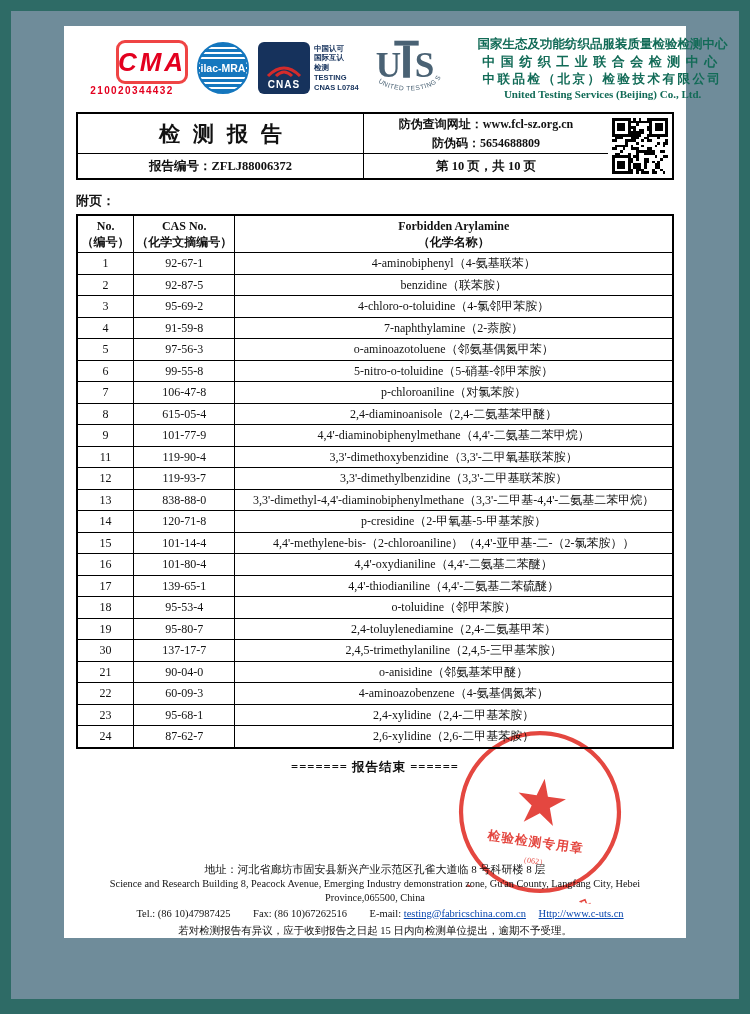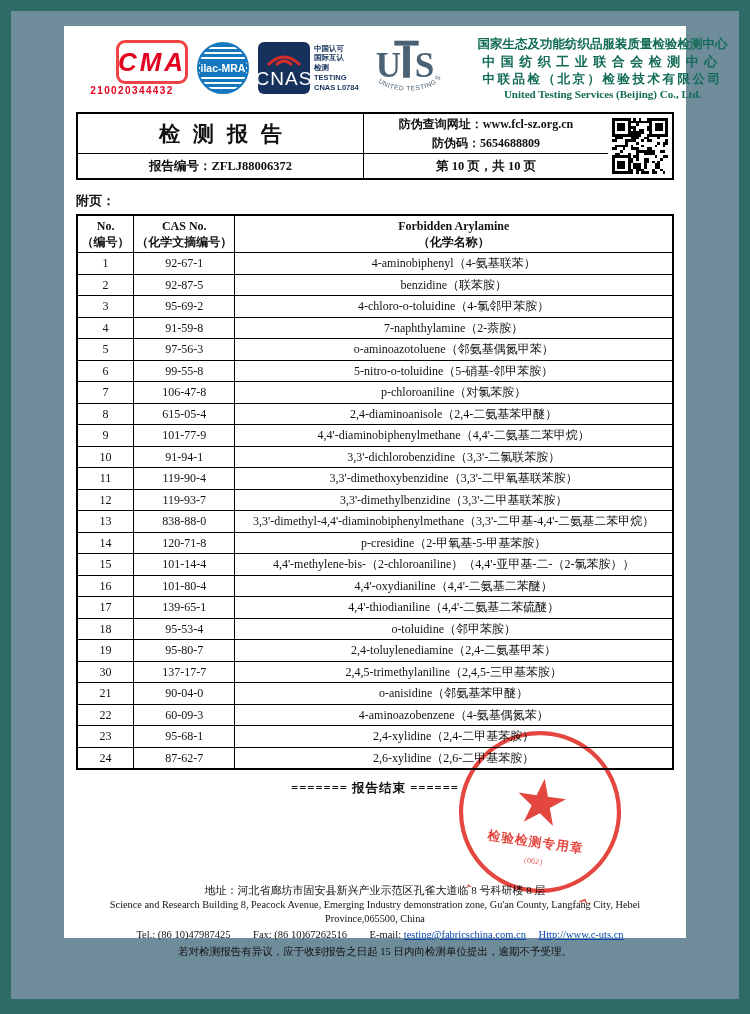--- a/index.html
+++ b/index.html
@@ -21,21 +21,21 @@
   .cma-box{border:3px solid #ef4444;border-radius:9px;height:38px;display:flex;align-items:center;justify-content:center;margin-left:40px;}
   .cma-text{color:#e3001f;font-weight:bold;font-style:italic;font-size:26px;letter-spacing:3px;font-family:"Liberation Sans",sans-serif;}
   .cma-num{color:#e3001f;font-size:10px;letter-spacing:1.4px;font-weight:bold;margin-top:1px;font-family:"Liberation Sans",sans-serif;}
   .ilac{width:52px;height:52px;border-radius:50%;flex:none;
     background:repeating-linear-gradient(180deg,#1577be 0 3px,#ffffff 3px 5px);
     border:2px solid #1577be;display:flex;align-items:center;justify-content:center;box-sizing:border-box;}
   .ilac-band{background:#1577be;color:#fff;font-weight:bold;font-size:10.5px;padding:2px 1px;font-family:"Liberation Sans",sans-serif;}
   .cnas-wrap{display:flex;align-items:center;gap:4px;flex:none;}
   .cnas-box{width:52px;height:52px;background:#16325c;border-radius:6px;display:flex;flex-direction:column;align-items:center;justify-content:flex-end;padding-bottom:4px;box-sizing:border-box;}
   .cnas-box svg{display:block;margin-bottom:1px;}
-  .cnas-label{color:#fff;font-weight:normal;font-size:19px;font-family:"Liberation Sans",sans-serif;letter-spacing:1px;}
+  .cnas-label{color:#fff;font-weight:bold;font-size:10px;font-family:"Liberation Sans",sans-serif;letter-spacing:1px;}
   .cnas-side{font-size:7.5px;line-height:1.3;color:#16325c;font-family:"Liberation Sans",sans-serif;font-weight:bold;}
   .uts{flex:none;width:78px;height:62px;}
   .company{margin-left:auto;color:#126b57;text-align:center;width:296px;flex:none;}
   .company .l1{font-size:12.5px;font-weight:bold;white-space:nowrap;}
   .company .l2{font-size:13px;font-weight:bold;letter-spacing:5.5px;white-space:nowrap;}
   .company .l3{font-size:12.5px;font-weight:bold;letter-spacing:2.5px;white-space:nowrap;}
   .company .l4{font-size:11px;font-weight:bold;white-space:nowrap;}
 
   
   .rpt{display:grid;grid-template-columns:286px 1fr 64px;grid-template-rows:40px 24px;
@@ -443,25 +443,20 @@
           <td>615-05-4</td>
           <td>2,4-diaminoanisole（2,4-二氨基苯甲醚）</td>
         </tr>
 
         <tr>
           <td>9</td>
           <td>101-77-9</td>
           <td>4,4'-diaminobiphenylmethane（4,4'-二氨基二苯甲烷）</td>
         </tr>
 
-        <tr>
-          <td>10</td>
-          <td>91-94-1</td>
-          <td>3,3'-dichlorobenzidine（3,3'-二氯联苯胺）</td>
-        </tr>
 
         <tr>
           <td>11</td>
           <td>119-90-4</td>
           <td>3,3'-dimethoxybenzidine（3,3'-二甲氧基联苯胺）</td>
         </tr>
 
         <tr>
           <td>12</td>
           <td>119-93-7</td>

